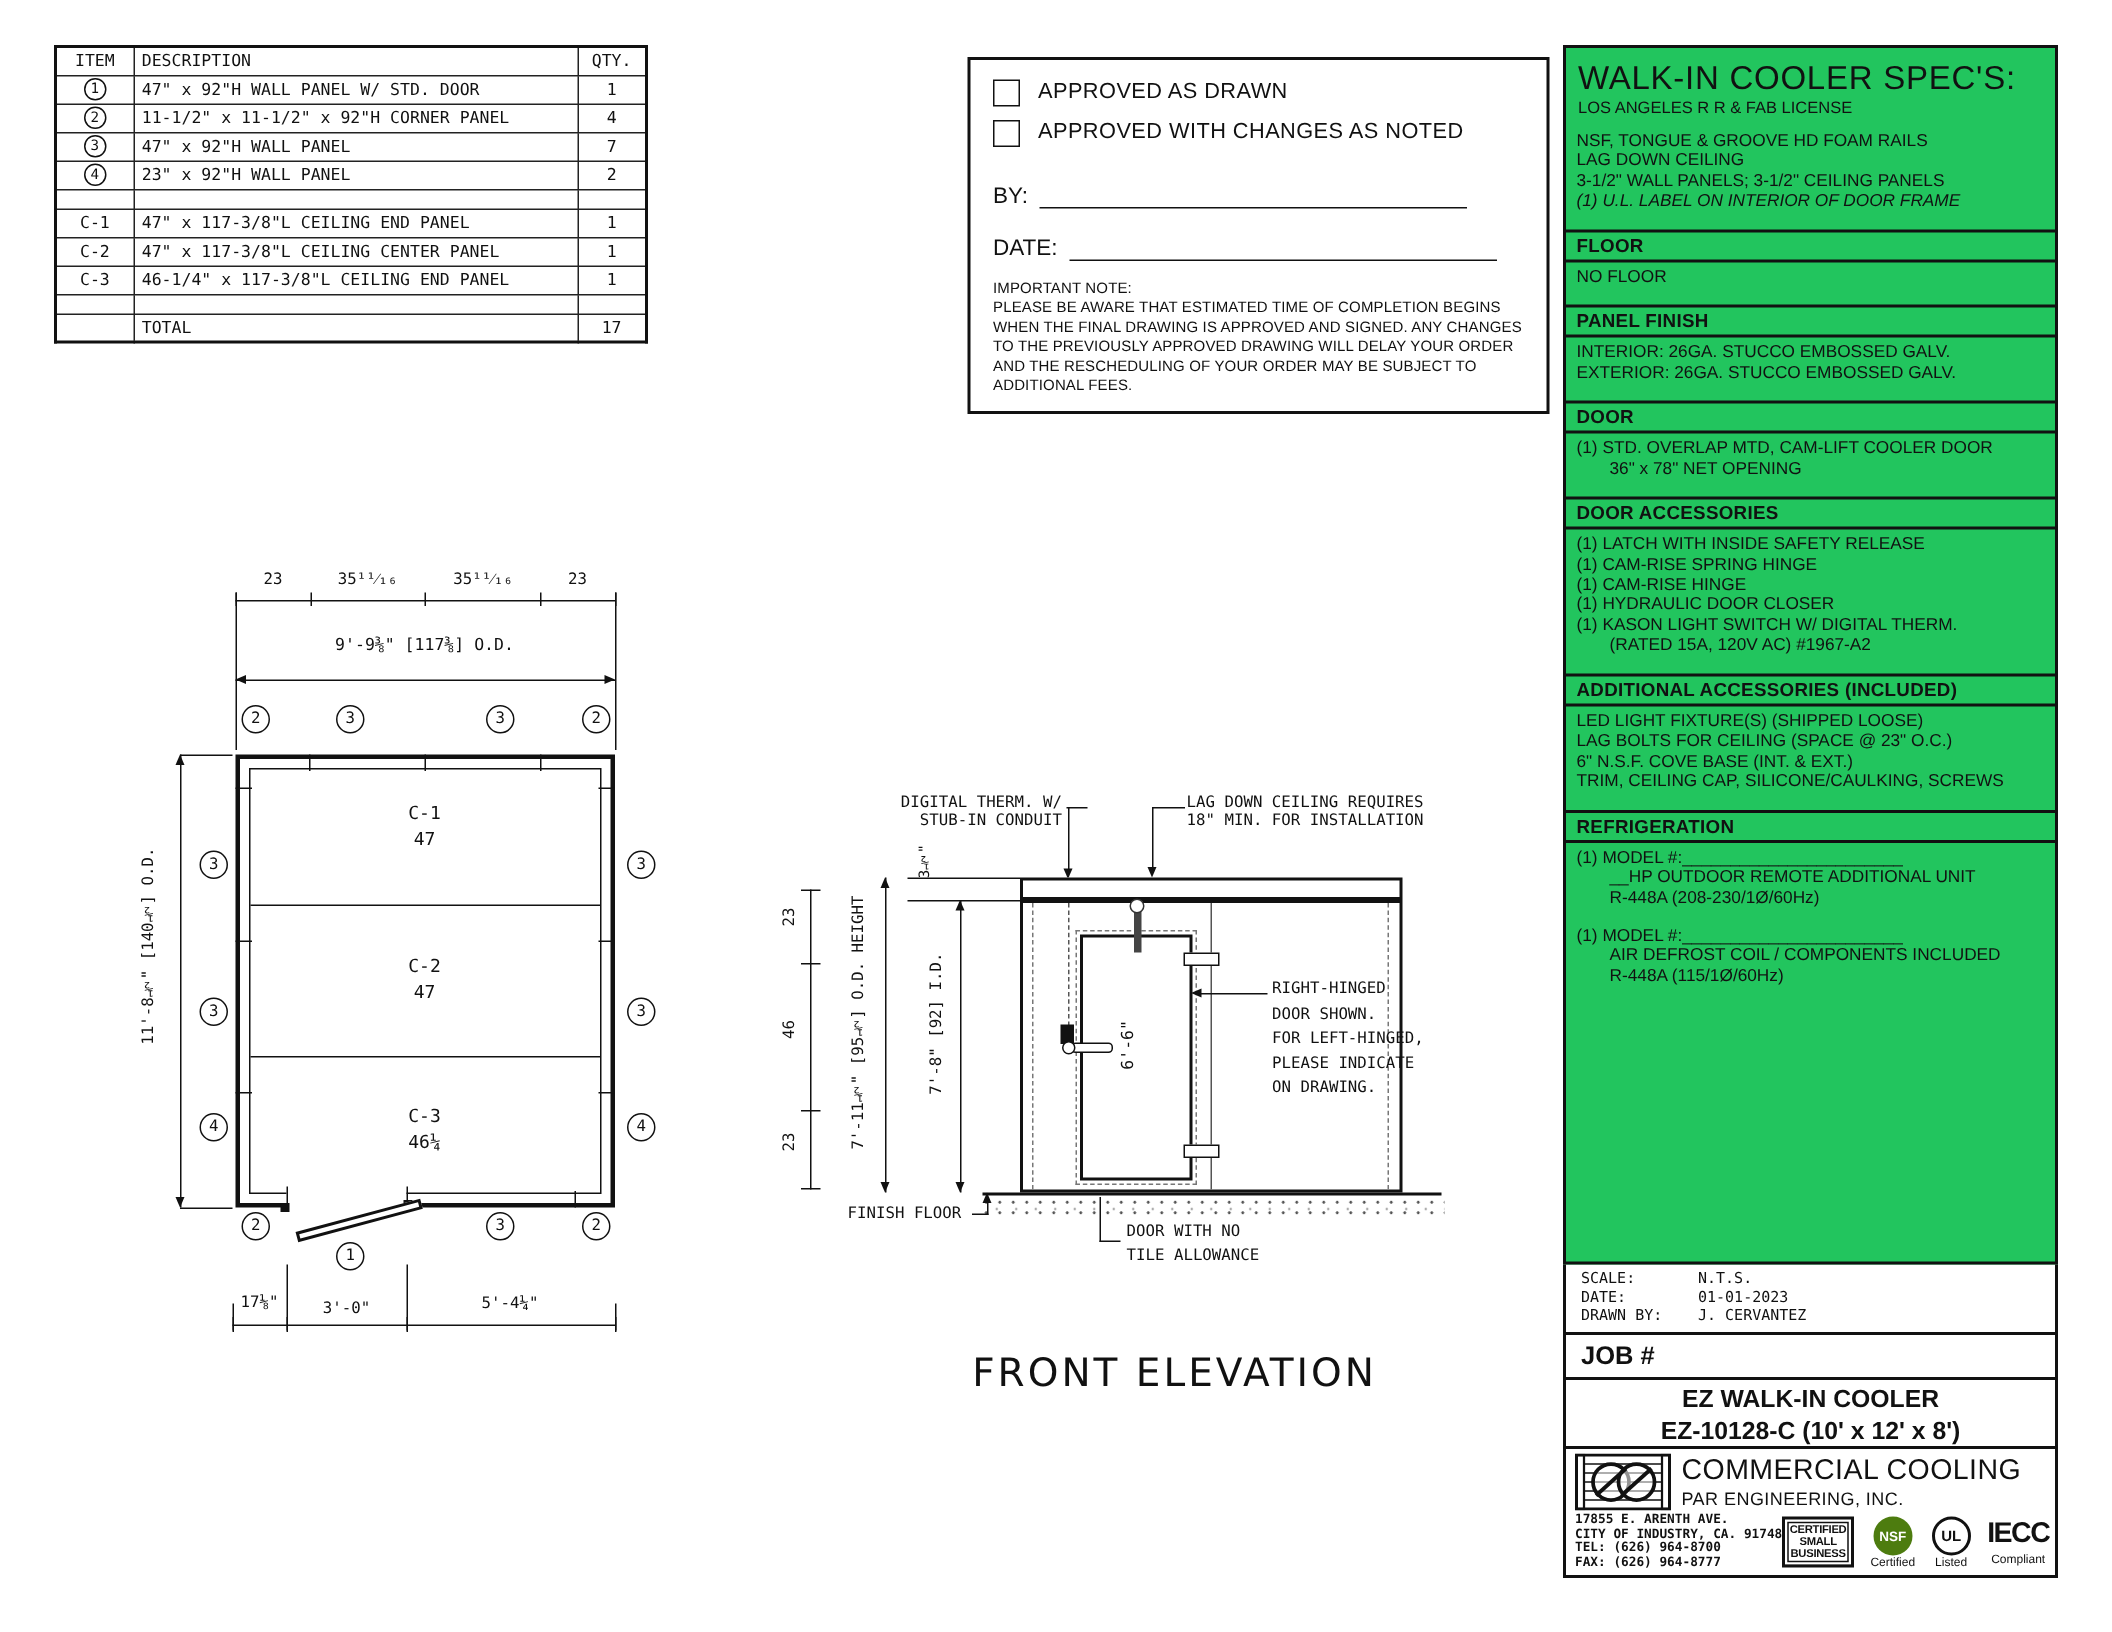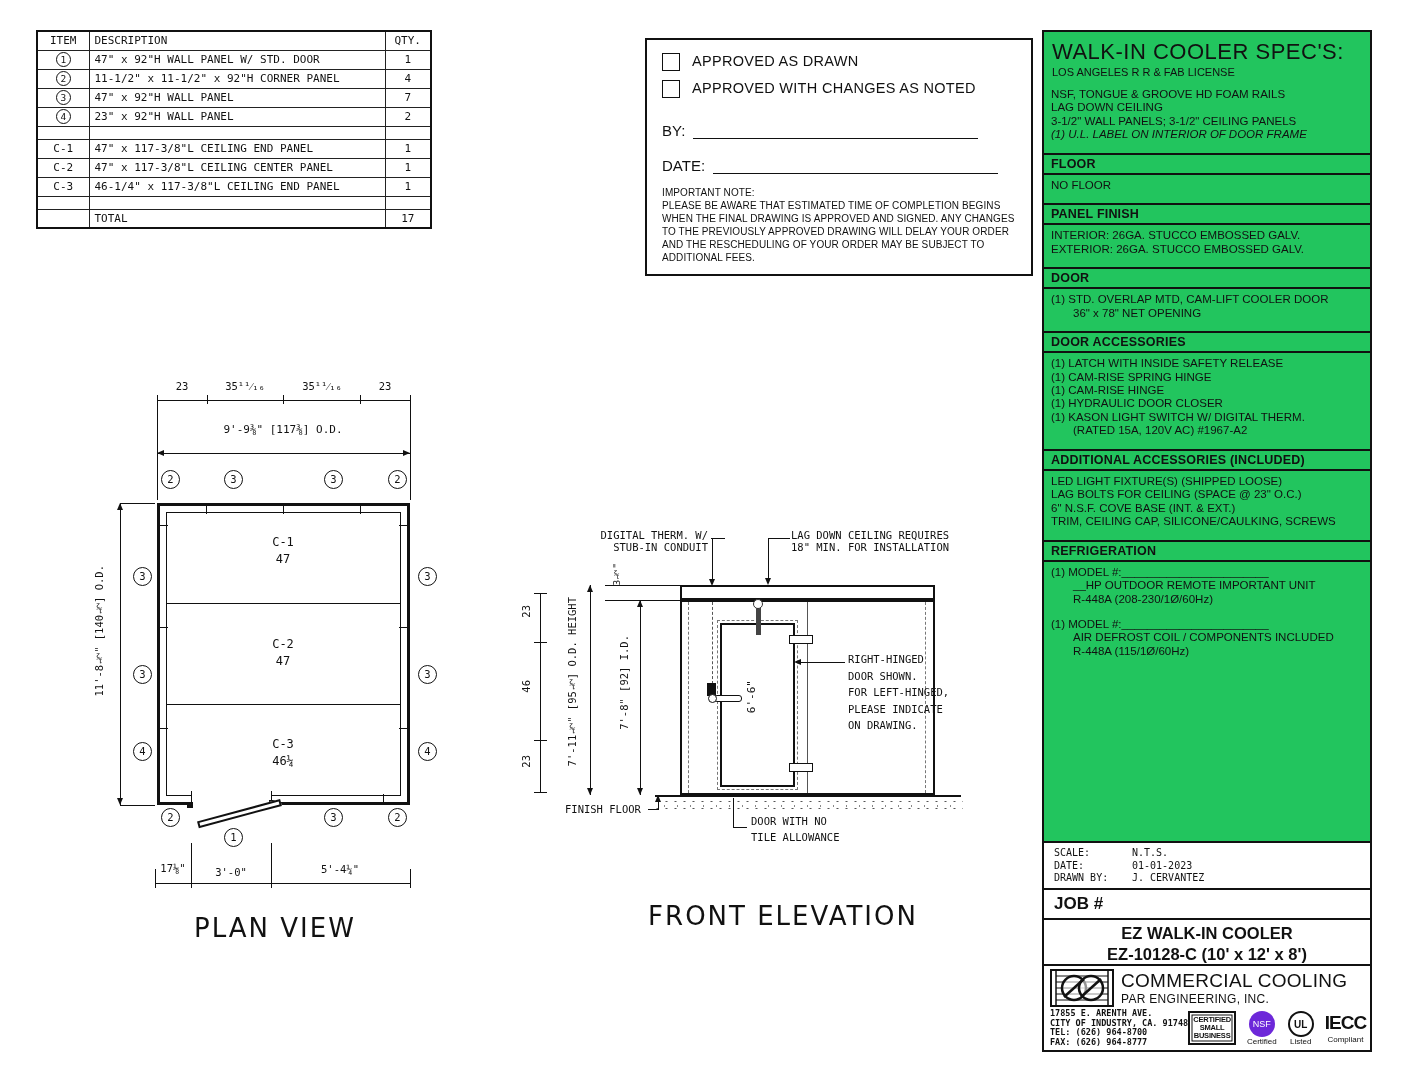--- a/index.html
+++ b/index.html
@@ -69,22 +69,22 @@
          padding:3px 6px}
   .corow1{display:flex;align-items:center;gap:7px}
   .coname{font-size:19px;letter-spacing:.3px}
   .cosub{font-size:12px;letter-spacing:.3px}
   .corow2{display:flex;margin-top:2px;align-items:flex-start}
   .addr{font-size:8.5px;font-weight:bold;line-height:9.5px;font-family:"DejaVu Sans Mono",monospace;white-space:nowrap}
   .badges{display:flex;gap:11px;margin-left:auto;align-items:flex-start;padding-top:2px}
   .csb{border:2px solid #111;box-shadow:0 0 0 1.5px #fff inset,0 0 0 2.5px #111 inset;
        padding:3px 3px;text-align:center;font-weight:bold;font-size:7.5px;line-height:8px;letter-spacing:-.2px}
   .badge{text-align:center;font-size:8px}
-  .bnsf{width:26px;height:26px;border-radius:50%;background:#6d28d9;color:#fff;display:flex;align-items:center;
-        justify-content:center;font-weight:normal;font-size:9px;margin:0 auto}
+  .bnsf{width:26px;height:26px;border-radius:50%;background:#4d7c0f;color:#fff;display:flex;align-items:center;
+        justify-content:center;font-weight:bold;font-size:9px;margin:0 auto}
   .bul{width:26px;height:26px;border-radius:50%;border:2.5px solid #111;display:flex;align-items:center;
        justify-content:center;font-weight:bold;font-size:10px;margin:0 auto}
   .biecc{font-weight:bold;font-size:19px;letter-spacing:-1px;line-height:24px}
 
   
   .notebox{position:absolute;left:865px;top:990px;width:172px;height:62px;border:2px dashed #111;
            display:flex;flex-direction:column;justify-content:center;padding-left:14px;
            font-size:11.5px;line-height:16px;font-family:"DejaVu Sans Mono",monospace;background:#fff}
 
   
@@ -228,21 +228,21 @@
     <div class="sec-b">
       <div>LED LIGHT FIXTURE(S) (SHIPPED LOOSE)</div>
       <div>LAG BOLTS FOR CEILING (SPACE @ 23" O.C.)</div>
       <div>6" N.S.F. COVE BASE (INT. &amp; EXT.)</div>
       <div>TRIM, CEILING CAP, SILICONE/CAULKING, SCREWS</div>
     </div>
 
     <div class="sec-h">REFRIGERATION</div>
     <div class="sec-b">
       <div>(1) MODEL #:_______________________</div>
-      <div class="ind">__HP OUTDOOR REMOTE IMPORTANT UNIT</div>
+      <div class="ind">__HP OUTDOOR REMOTE ADDITIONAL UNIT</div>
       <div class="ind">R-448A (208-230/1Ø/60Hz)</div>
       <div class="gap">(1) MODEL #:_______________________</div>
       <div class="ind">AIR DEFROST COIL / COMPONENTS INCLUDED</div>
       <div class="ind">R-448A (115/1Ø/60Hz)</div>
     </div>
   </div>
 
   <div class="scalebox">
     <div class="r">
         <span class="k">SCALE:</span>
@@ -400,21 +400,20 @@
     <div class="vl" style="left:325px;top:494px;height:19px"></div>
     <div class="hl" style="left:70px;top:508px;width:255px"></div>
     <div class="tkv" style="left:70px;top:503px"></div>
     <div class="tkv" style="left:106px;top:503px"></div>
     <div class="tkv" style="left:186px;top:503px"></div>
     <div class="tkv" style="left:325px;top:503px"></div>
     <div class="clbl" style="left:88px;top:487px">17⅛"</div>
     <div class="clbl" style="left:146px;top:491px">3'-0"</div>
     <div class="clbl" style="left:255px;top:488px">5'-4¼"</div>
 
-    <div class="dtitle" style="top:538px">PLAN VIEW</div>
   </div>
 
   <div class="elev">
 
     <div class="lbl" style="left:55px;top:4px;width:148px;text-align:right">
       <div>DIGITAL THERM. W/</div>
       <div>STUB-IN CONDUIT</div>
     </div>
     <div class="hl" style="left:206px;top:13px;width:14px"></div>
     <div class="vl" style="left:207px;top:13px;height:43px"></div>

